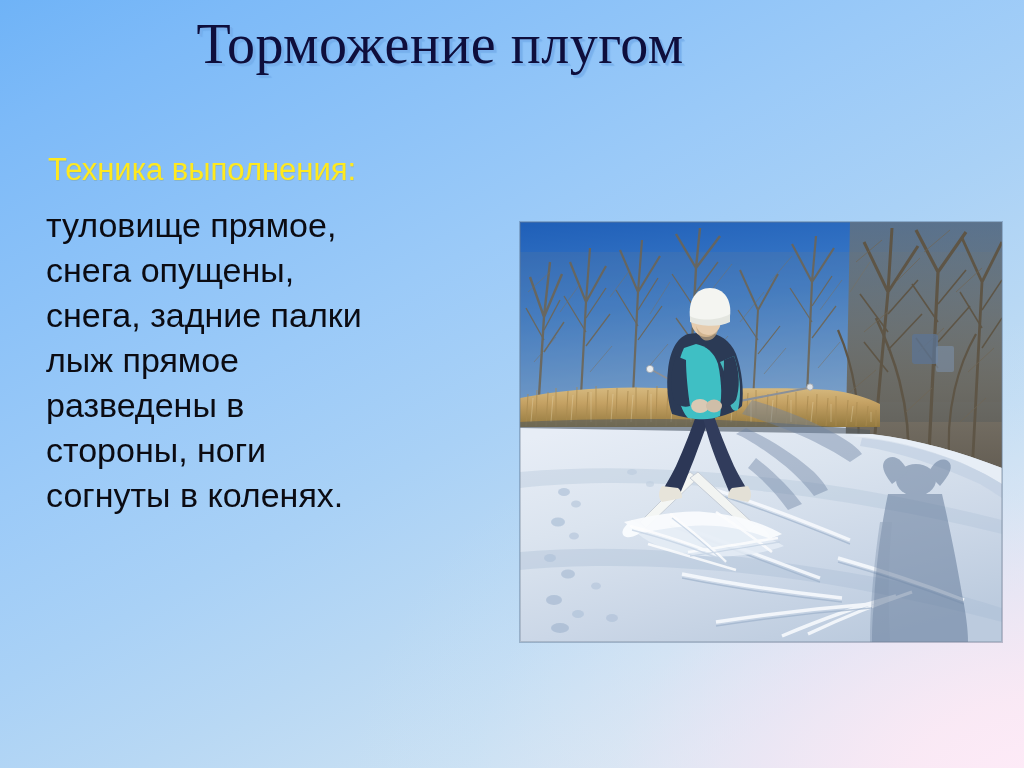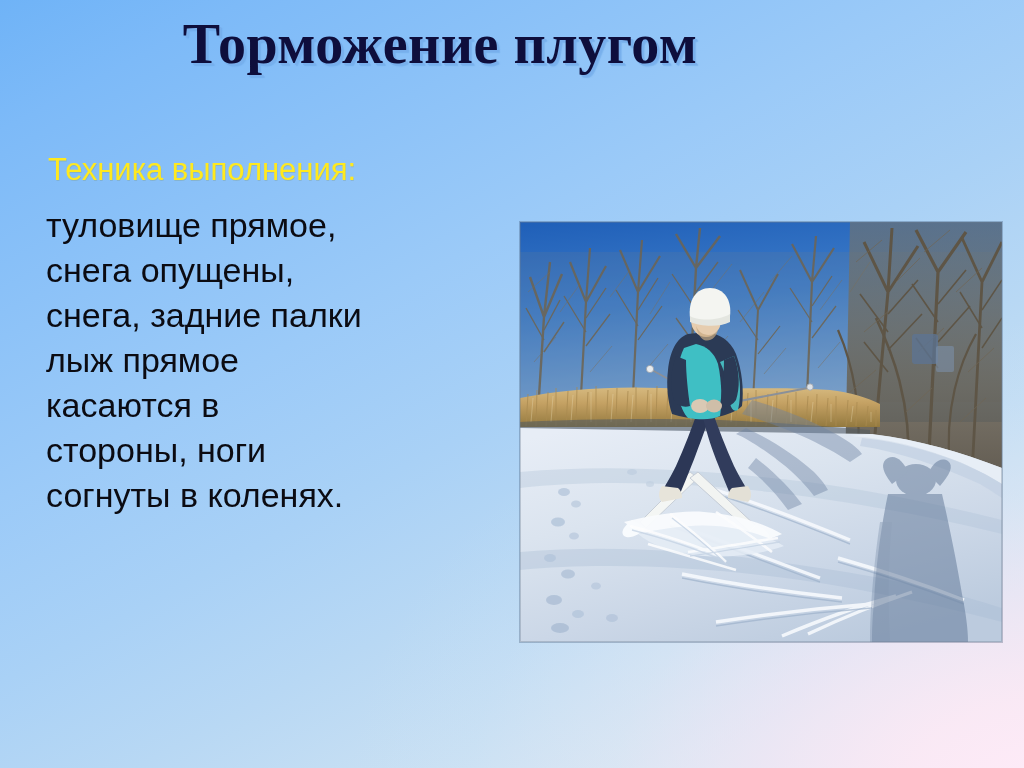--- a/index.html
+++ b/index.html
@@ -38,21 +38,21 @@
     overflow:hidden;
   }
 
   
   #title {
     position:absolute;
     left:0; top:14px;
     width:880px;
     text-align:center;
     font-family:"Liberation Serif", serif;
-    font-weight:bold;
+    font-weight:normal;
     font-size:56px;
     line-height:1.08;
     letter-spacing:0.5px;
     color:#0E0E3C;
     text-shadow:
       2px 2px 0 rgba(120,175,235,0.92),
       3px 3px 1px rgba(105,165,230,0.55);
     white-space:nowrap;
   }
 
@@ -101,21 +101,21 @@
 
   <div id="body-text">
 
     <div class="lead">Техника выполнения:</div>
 
     <div class="detail-list">
       <div class="detail-line">туловище прямое,</div>
       <div class="detail-line">снега  опущены,</div>
       <div class="detail-line">снега, задние палки</div>
       <div class="detail-line">лыж прямое</div>
-      <div class="detail-line">касаются в</div>
+      <div class="detail-line">разведены в</div>
       <div class="detail-line">стороны, ноги</div>
       <div class="detail-line">согнуты в коленях.</div>
     </div>
   </div>
 
   <div id="photo">
     <svg viewBox="0 0 482 420" xmlns="http://www.w3.org/2000/svg">
       <defs>
         <linearGradient id="skyG" x1="0" y1="0" x2="0.25" y2="1">
           <stop offset="0%" stop-color="#1F5FB8"></stop>

